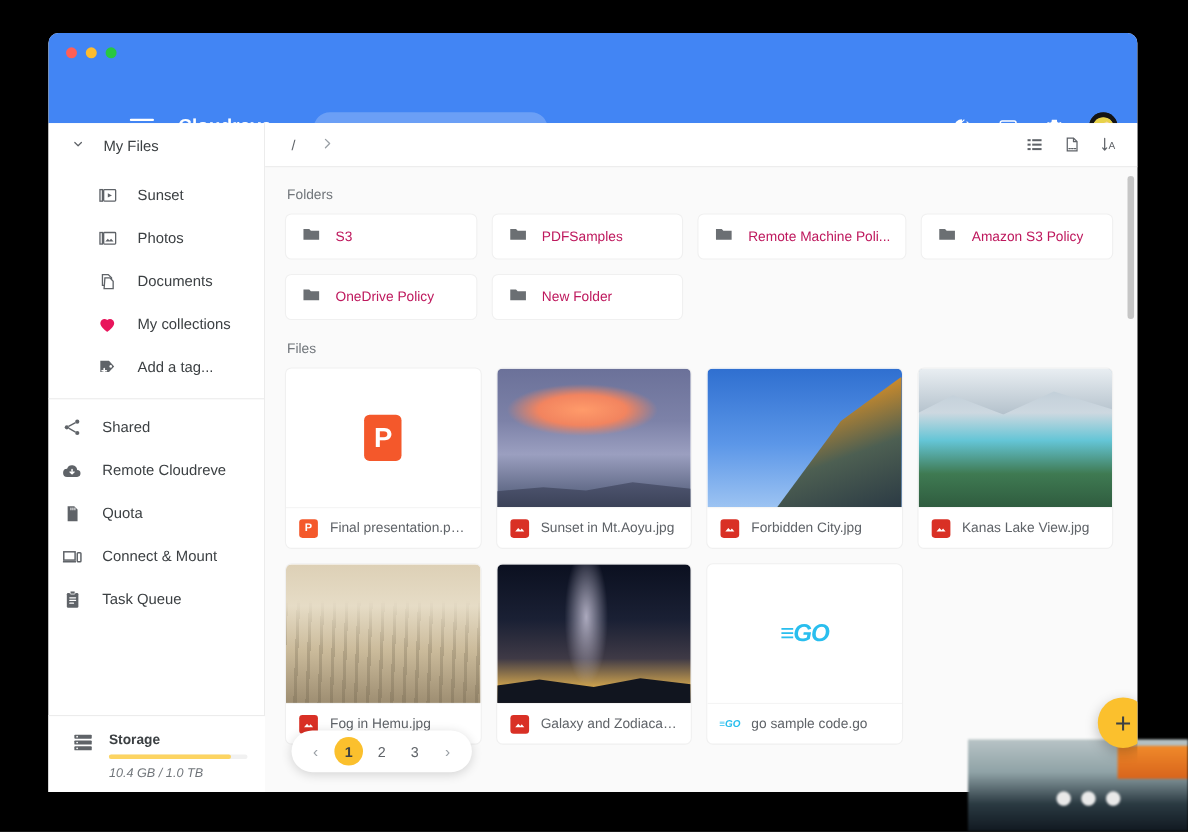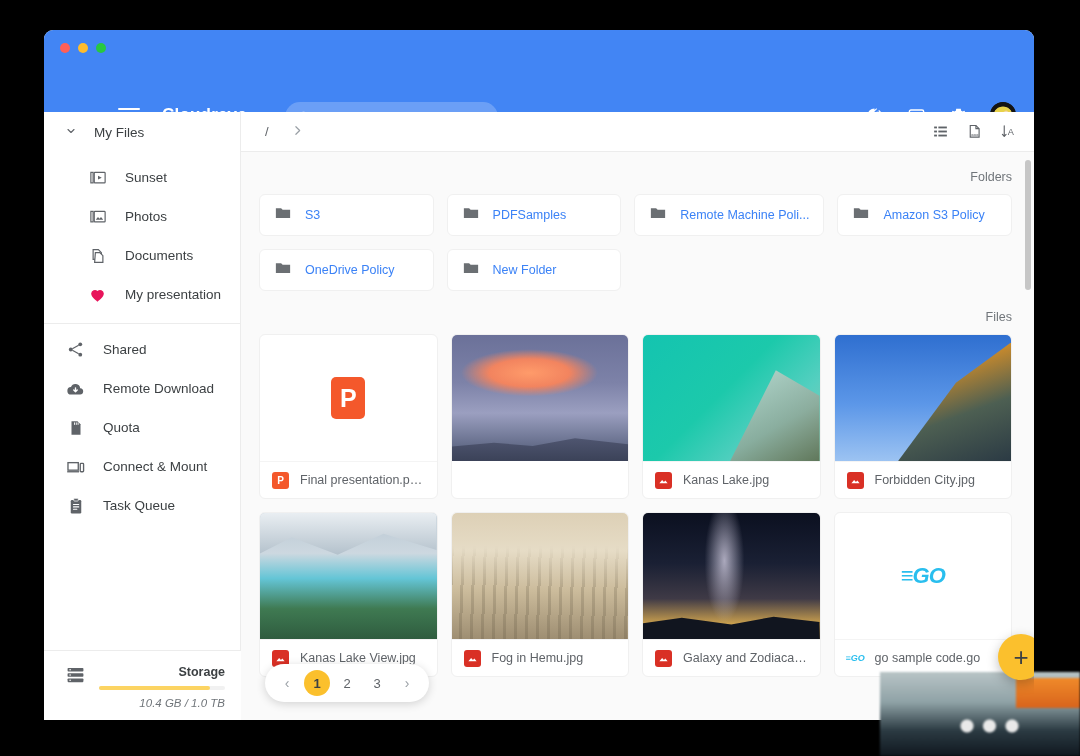--- a/index.html
+++ b/index.html
@@ -40,28 +40,28 @@
 
   .appbar-actions { position:absolute; right:18px; top:72px; display:flex; align-items:center; gap:21px; }
   .ab-icon { width:21px; height:21px; display:flex; align-items:center; justify-content:center; cursor:pointer; }
   .avatar { width:26px; height:26px; border-radius:50%; overflow:hidden; background:#1b1b1b; position:relative; cursor:pointer; flex:none; }
 
   
   .body { position:absolute; left:0; top:82px; width:990px; height:608px; display:flex; }
 
   
   .sidebar { width:197px; height:608px; background:#fff; position:relative;
-             border-right:1px solid #ececec; flex:none;text-align:right; }
+             border-right:1px solid #ececec; flex:none; }
   .myfiles { height:40px; display:flex; align-items:center; padding-left:21px; gap:17px; cursor:pointer; }
   .myfiles .chev { color:#5f6368; font-size:12px; line-height:1; }
   .myfiles .lbl { font-size:13.5px; color:#3c4043; }
 
   .navlist { padding-top:6px; }
   .navitem { height:39px; display:flex; align-items:center; padding-left:44px; gap:18px; cursor:pointer; }
-  .navitem.tight { padding-left:22px; }
+  .navitem.tight { padding-left:12px; }
   .navitem .ico { width:19px; height:19px; display:flex; align-items:center; justify-content:center; flex:none; }
   .navitem .lbl { font-size:13.5px; color:#3c4043; white-space:nowrap; }
 
   .nav-sep { margin:9px 0 6px; height:1px; background:#ececec; }
 
   .storage { position:absolute; left:0; bottom:0; width:197px; height:70px;
              border-top:1px solid #ececec; background:#fff; display:flex; padding:14px 16px 0 22px; gap:14px; }
   .storage .ico { width:19px; flex:none; padding-top:2px; }
   .storage .txt { flex:1; }
   .storage-title { font-size:12.5px; font-weight:bold; color:#3c4043; }
@@ -71,27 +71,27 @@
 
   
   .main { flex:1; height:608px; position:relative; background:#fafafa; }
   .crumbbar { height:40px; background:#fff; border-bottom:1px solid #ececec;
               display:flex; align-items:center; padding:0 14px 0 24px; }
   .crumb { font-size:13px; color:#5f6368; cursor:pointer; }
   .crumb-chev { margin-left:22px; color:#9aa0a6; font-size:13px; cursor:pointer; }
   .crumb-spacer { flex:1; }
   .tb-icon { width:24px; height:24px; display:flex; align-items:center; justify-content:center; margin-left:10px; cursor:pointer; }
 
-  .content { position:absolute; left:0; top:40px; width:100%; height:568px; overflow:hidden; padding:16px 22px 0 18px;text-align:right; }
+  .content { position:absolute; left:0; top:40px; width:100%; height:568px; overflow:hidden; padding:16px 22px 0 18px; }
   .section-title { font-size:12.5px; color:#70757a; margin:2px 0 10px 2px; }
 
   .folder-grid, .file-grid { display:grid; grid-template-columns:repeat(4,1fr); gap:13px; }
   .folder-card { height:42px; background:#fff; border:1px solid #f0f0f0; border-radius:6px;
                  display:flex; align-items:center; padding:0 14px; gap:13px; cursor:pointer; }
-  .folder-card .name { font-size:12.5px; color:#3b82f6; white-space:nowrap; overflow:hidden; text-overflow:ellipsis; }
+  .folder-card .name { font-size:12.5px; color:#be185d; white-space:nowrap; overflow:hidden; text-overflow:ellipsis; }
 
   .files-label { margin-top:19px; }
 
   .file-card { background:#fff; border:1px solid #f0f0f0; border-radius:6px; overflow:hidden; cursor:pointer; }
   .thumb { height:126px; position:relative; overflow:hidden; background:#fff; }
   .file-foot { height:37px; display:flex; align-items:center; gap:11px; padding:0 12px; border-top:1px solid #f4f4f4; }
   .file-foot .name { font-size:12.5px; color:#5f6368; white-space:nowrap; overflow:hidden; text-overflow:ellipsis; }
   .badge { width:17px; height:17px; border-radius:3px; flex:none; display:flex; align-items:center; justify-content:center;
            font-size:10px; font-weight:bold; color:#fff; }
   .badge.ppt { background:#f4582b; }
@@ -272,23 +272,33 @@
             </span>
             <span class="lbl">Documents</span>
           </div>
 
           <div class="navitem">
             <span class="ico">
               <svg width="19" height="19" viewBox="0 0 24 24">
                 <path d="M12 21s-8-5.2-8-10.2A4.8 4.8 0 0 1 12 7.6 4.8 4.8 0 0 1 20 10.8C20 15.8 12 21 12 21z" fill="#e8145b"></path>
               </svg>
             </span>
-            <span class="lbl">My presentation</span>
-          </div>
-
+            <span class="lbl">My collections</span>
+          </div>
+
+          <div class="navitem">
+            <span class="ico">
+              <svg width="19" height="19" viewBox="0 0 24 24">
+                <path d="M4 5h10l6 6.5-6 6.5H4z" fill="#5f6368"></path>
+                <circle cx="16" cy="11.5" r="1.5" fill="#fff"></circle>
+                <path d="M6 16.5h5M8.5 14v5" stroke="#fff" stroke-width="1.8" stroke-linecap="round"></path>
+              </svg>
+            </span>
+            <span class="lbl">Add a tag...</span>
+          </div>
 
           <div class="nav-sep"></div>
 
           <div class="navitem tight">
             <span class="ico">
               <svg width="19" height="19" viewBox="0 0 24 24">
                 <circle cx="18" cy="5.5" r="2.4" fill="#5f6368"></circle>
                 <circle cx="6" cy="12" r="2.4" fill="#5f6368"></circle>
                 <circle cx="18" cy="18.5" r="2.4" fill="#5f6368"></circle>
                 <path d="M8 11L16 6.6M8 13l8 4.4" stroke="#5f6368" stroke-width="1.6"></path>
@@ -297,21 +307,21 @@
             <span class="lbl">Shared</span>
           </div>
 
           <div class="navitem tight">
             <span class="ico">
               <svg width="20" height="20" viewBox="0 0 24 24">
                 <path d="M6.5 19h11a4 4 0 0 0 .4-8 6 6 0 0 0-11.6-1.4A4.3 4.3 0 0 0 6.5 19z" fill="#5f6368"></path>
                 <path d="M12 10.5v5m0 0l-2.2-2.2M12 15.5l2.2-2.2" stroke="#fff" stroke-width="1.7" stroke-linecap="round" fill="none"></path>
               </svg>
             </span>
-            <span class="lbl">Remote Download</span>
+            <span class="lbl">Remote Cloudreve</span>
           </div>
 
           <div class="navitem tight">
             <span class="ico">
               <svg width="18" height="18" viewBox="0 0 24 24">
                 <path d="M6 3h8l4 4v14H6z" fill="#5f6368"></path>
                 <path d="M10 4.6v3.2M12.4 4.6v3.2M14.8 4.6v3.2" stroke="#fff" stroke-width="1.2"></path>
               </svg>
             </span>
             <span class="lbl">Quota</span>
@@ -446,32 +456,27 @@
                 </div>
                 <div class="file-foot">
                   <span class="badge ppt">P</span>
                   <span class="name">Final presentation.pp...</span>
                 </div>
               </div>
               <div class="file-card">
                 <div class="thumb">
                   <div class="ph ph-sunset"></div>
                 </div>
-              </div>
-              <div class="file-card">
-                <div class="thumb">
-                  <div class="ph ph-kanas"></div>
-                </div>
                 <div class="file-foot">
                   <span class="badge img">
                     <svg width="11" height="11" viewBox="0 0 24 24">
                       <path d="M3 18l6-7 4 4.5 3-3.5 5 6z" fill="#fff"></path>
                     </svg>
                   </span>
-                  <span class="name">Kanas Lake.jpg</span>
+                  <span class="name">Sunset in Mt.Aoyu.jpg</span>
                 </div>
               </div>
               <div class="file-card">
                 <div class="thumb">
                   <div class="ph ph-forbidden"></div>
                 </div>
                 <div class="file-foot">
                   <span class="badge img">
                     <svg width="11" height="11" viewBox="0 0 24 24">
                       <path d="M3 18l6-7 4 4.5 3-3.5 5 6z" fill="#fff"></path>

